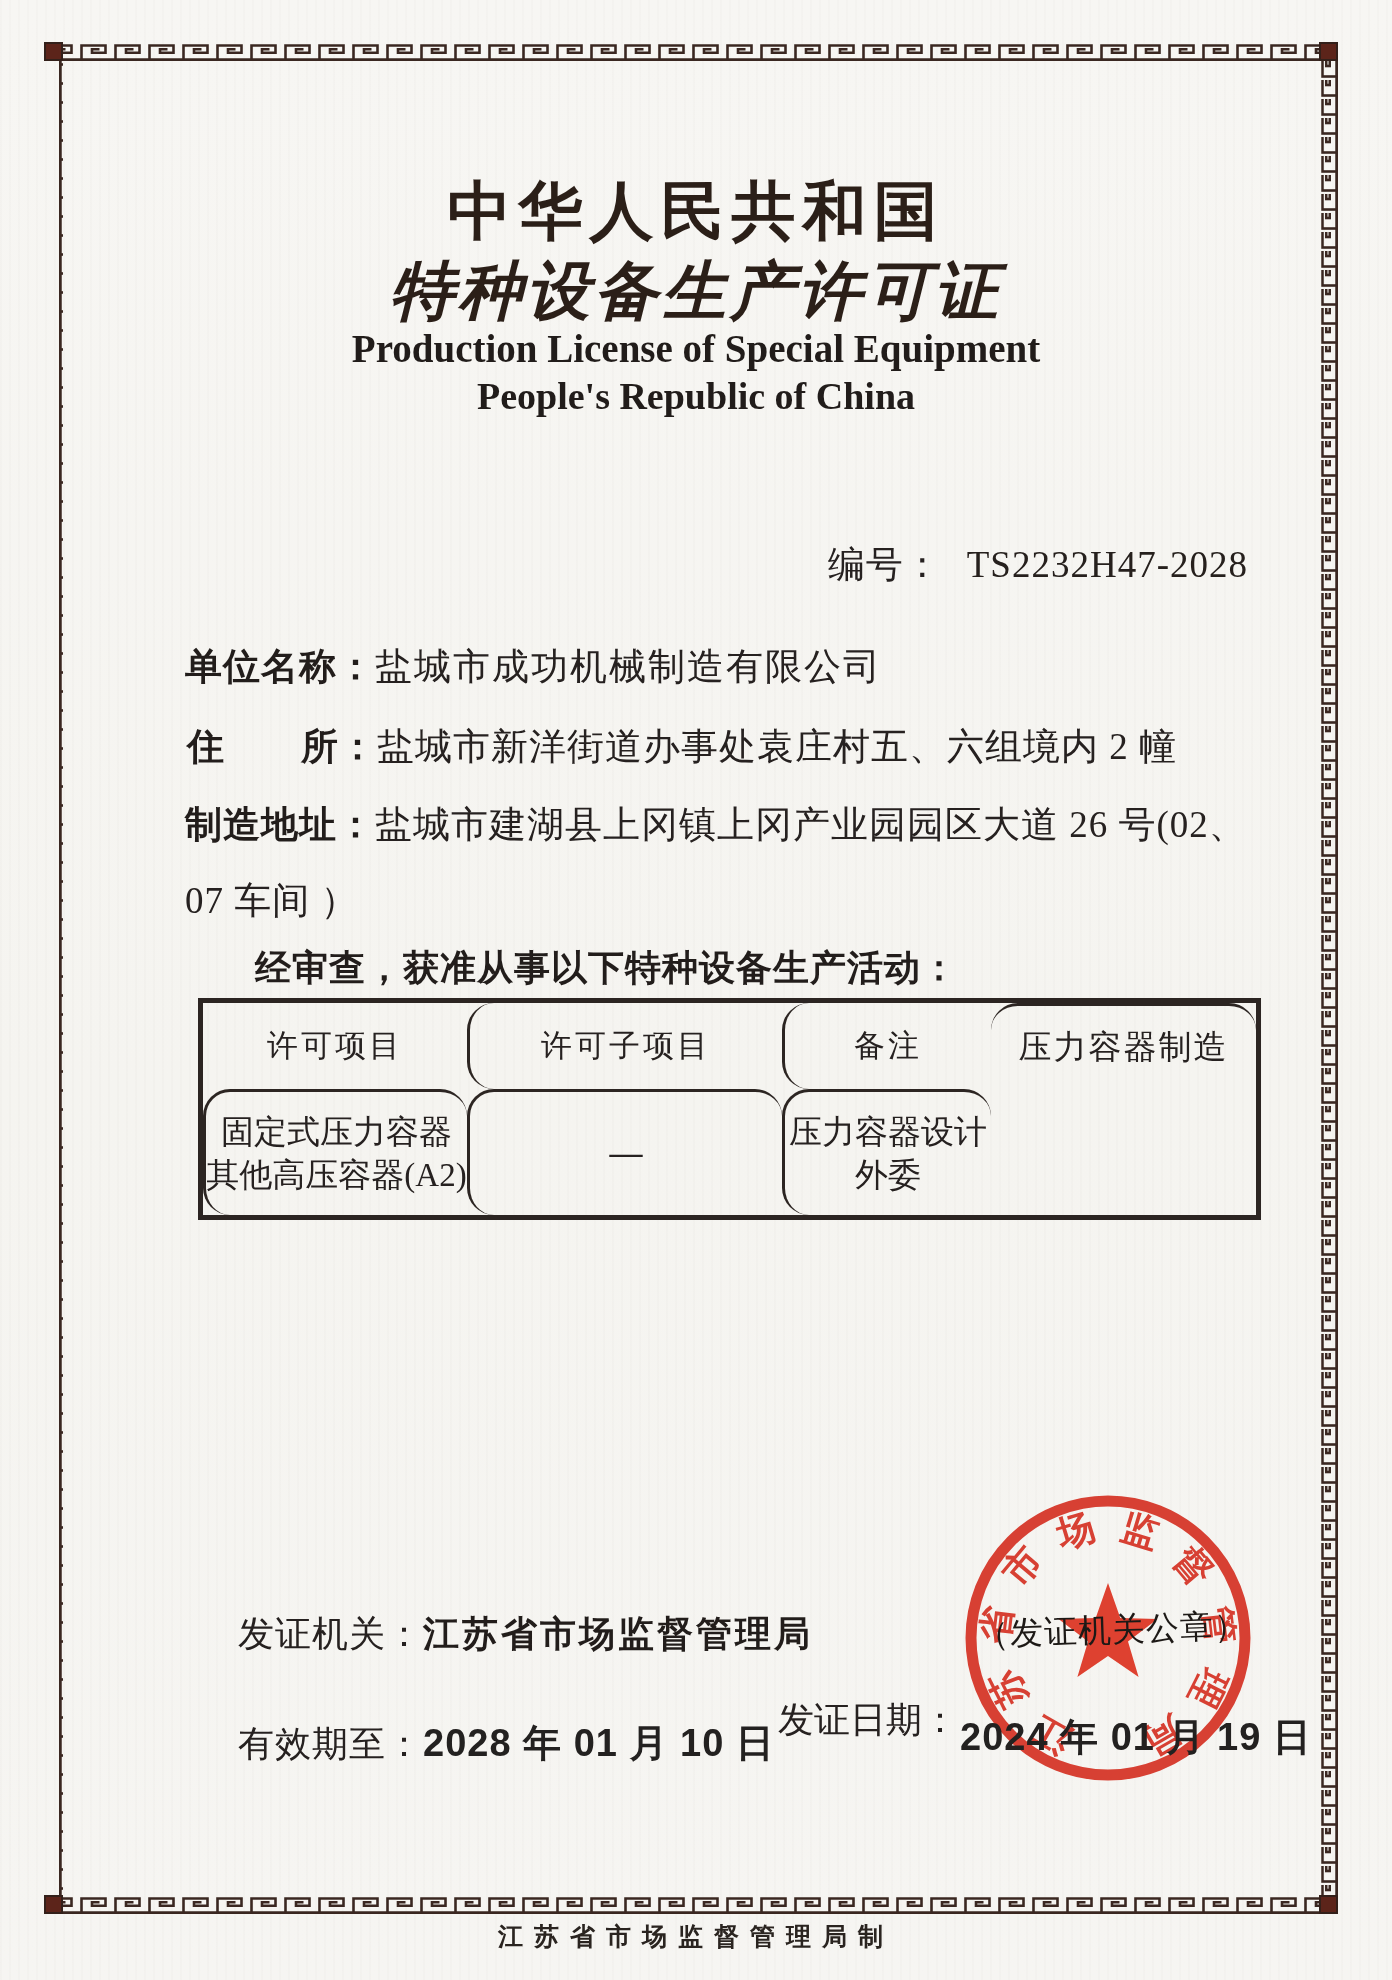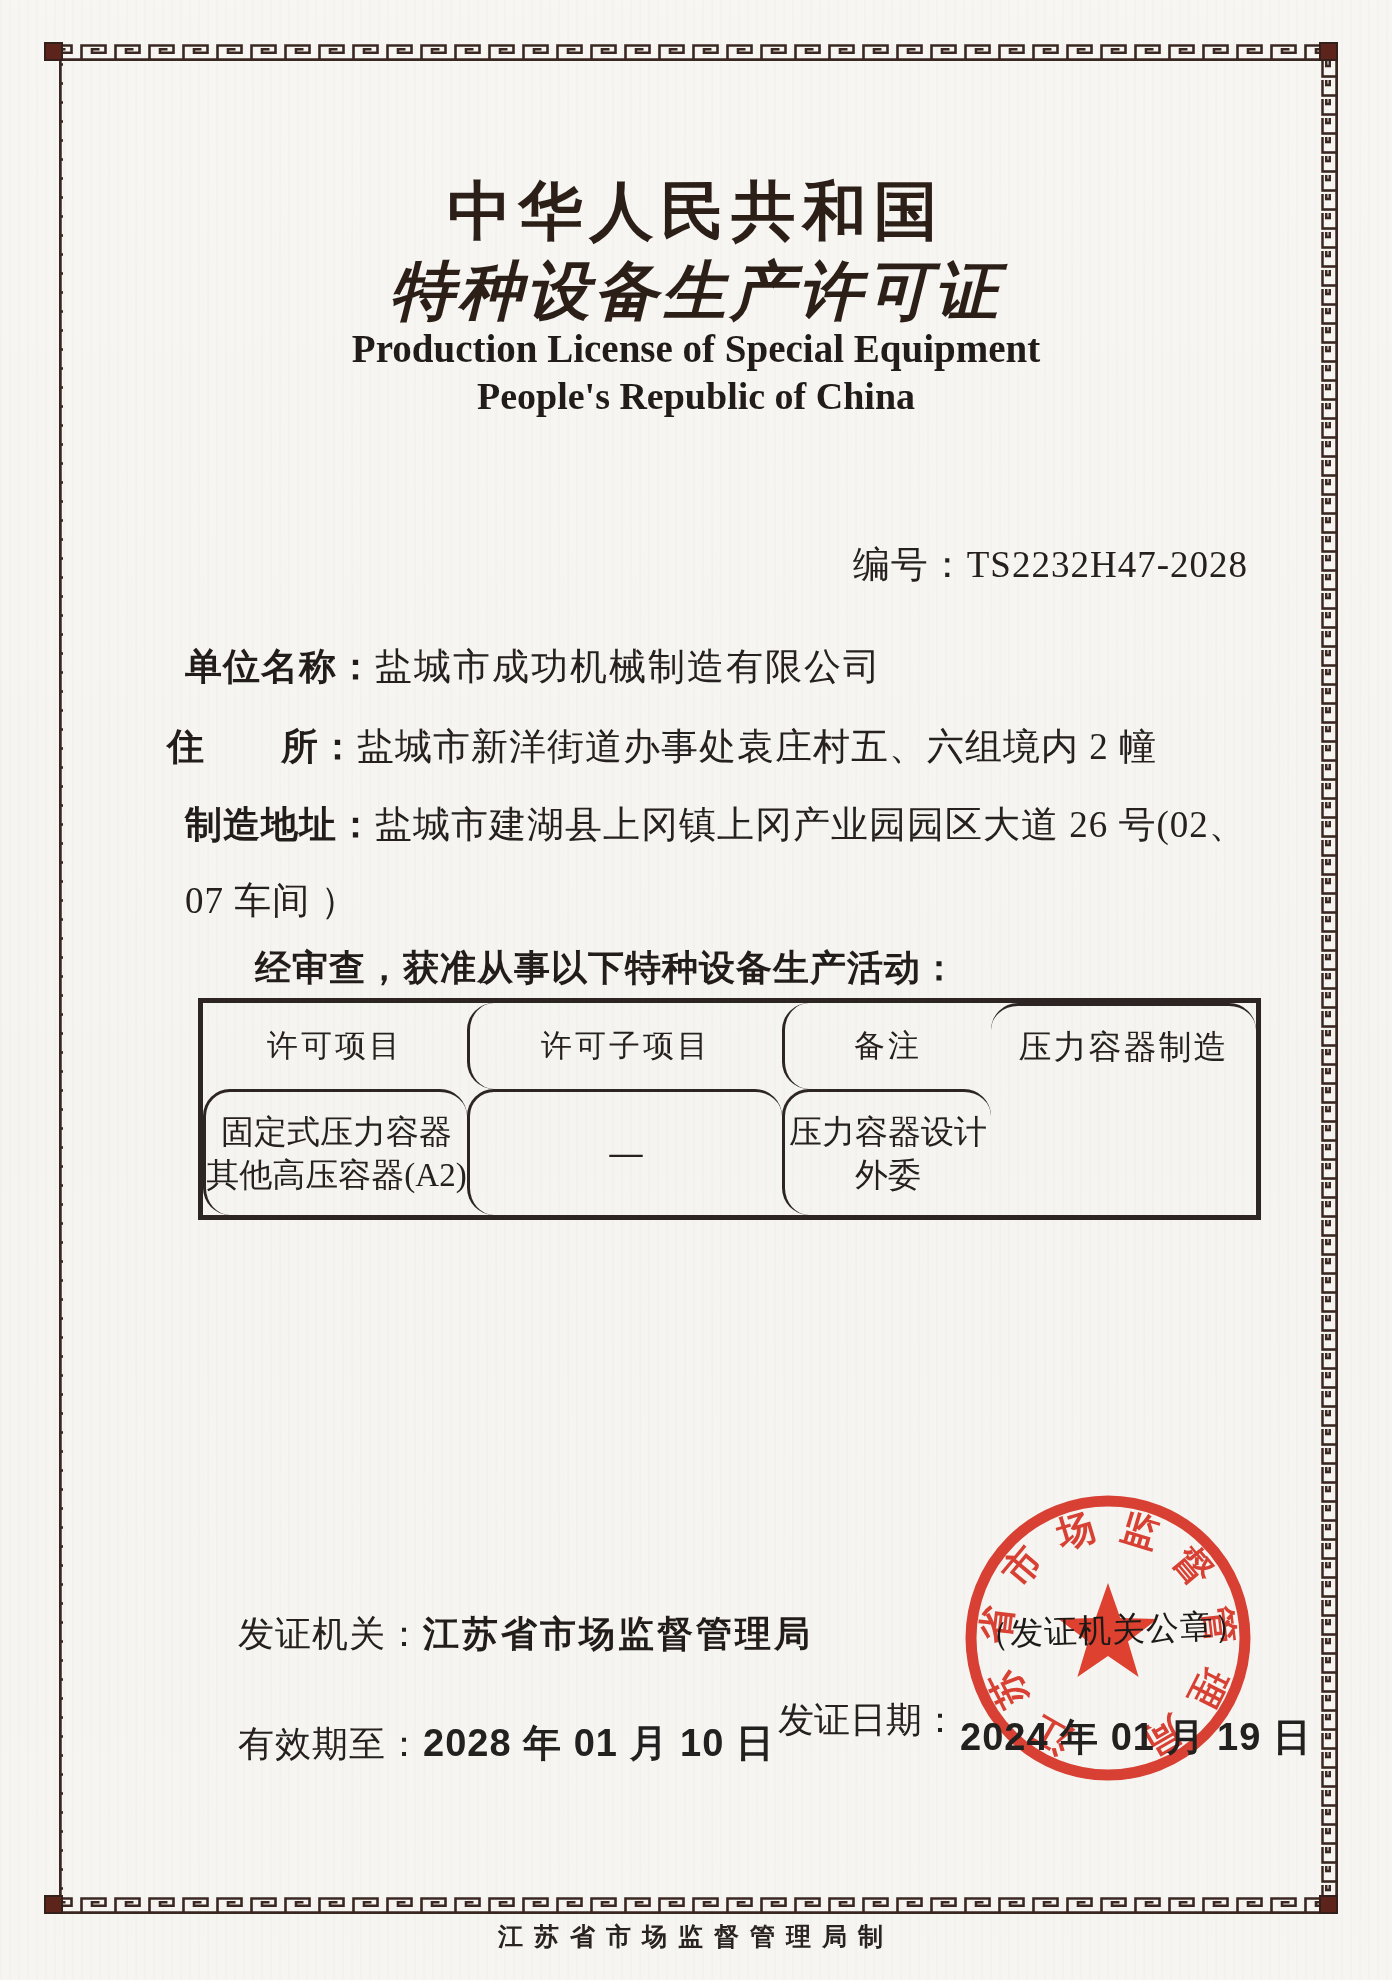--- a/index.html
+++ b/index.html
@@ -13,21 +13,21 @@
     overflow:hidden;
     font-family:"Liberation Serif","DejaVu Serif",serif;
     color:#26201d;
   }
   .abs{position:absolute;}
   .centerline{left:0;width:1392px;text-align:center;}
   .cn-title{font-weight:700;color:#2b1f18;font-family:"Liberation Serif","DejaVu Serif",serif;}
   .en-title{font-weight:700;color:#211c1a;font-family:"Liberation Serif","DejaVu Serif",serif;}
   .label-hei{font-family:"Liberation Sans","DejaVu Sans",sans-serif;font-weight:700;color:#221d1b;}
   .value-kai{font-family:"Liberation Serif","DejaVu Serif",serif;color:#262120;}
-  .num-serif{font-family:"Liberation Serif","DejaVu Serif",serif;}
+  .num-serif{font-family:"Liberation Serif","DejaVu Serif",serif;margin-left:25px;}
   .sans-num{font-family:"Liberation Sans","DejaVu Sans",sans-serif;font-weight:600;color:#232120;}
 
   .field-line{font-size:37px;letter-spacing:1px;white-space:nowrap;}
 
   
   #license-table{
     left:198px;top:998px;width:1053px;
     border:5px solid #2c2522;
     display:grid;
     grid-template-columns:264px 315px 209px auto;
@@ -107,21 +107,21 @@
   <div class="abs centerline en-title" style="top:326px;font-size:39px;">Production License of Special Equipment</div>
   <div class="abs centerline en-title" style="top:374px;font-size:38px;">People's Republic of China</div>
 
   <div class="abs field-line" style="top:540px;right:144px;font-size:37px;">
     <span class="value-kai">编号：</span><span class="num-serif" style="letter-spacing:1px;">TS2232H47-2028</span>
   </div>
 
   <div class="abs field-line" style="left:185px;top:642px;">
     <span class="label-hei">单位名称：</span><span class="value-kai" style="letter-spacing:2px;">盐城市成功机械制造有限公司</span>
   </div>
-  <div class="abs field-line" style="left:167px;top:722px;">
+  <div class="abs field-line" style="left:187px;top:722px;">
     <span class="label-hei">住　　所：</span><span class="value-kai">盐城市新洋街道办事处袁庄村五、六组境内 2 幢</span>
   </div>
   <div class="abs field-line" style="left:185px;top:800px;">
     <span class="label-hei">制造地址：</span><span class="value-kai">盐城市建湖县上冈镇上冈产业园园区大道 26 号(02、</span>
   </div>
   <div class="abs field-line value-kai" style="left:185px;top:876px;">07 车间 ）</div>
 
   <div class="abs label-hei" style="left:255px;top:944px;font-size:36px;letter-spacing:1px;">经审查，获准从事以下特种设备生产活动：</div>
 
   <div id="license-table" class="abs">

